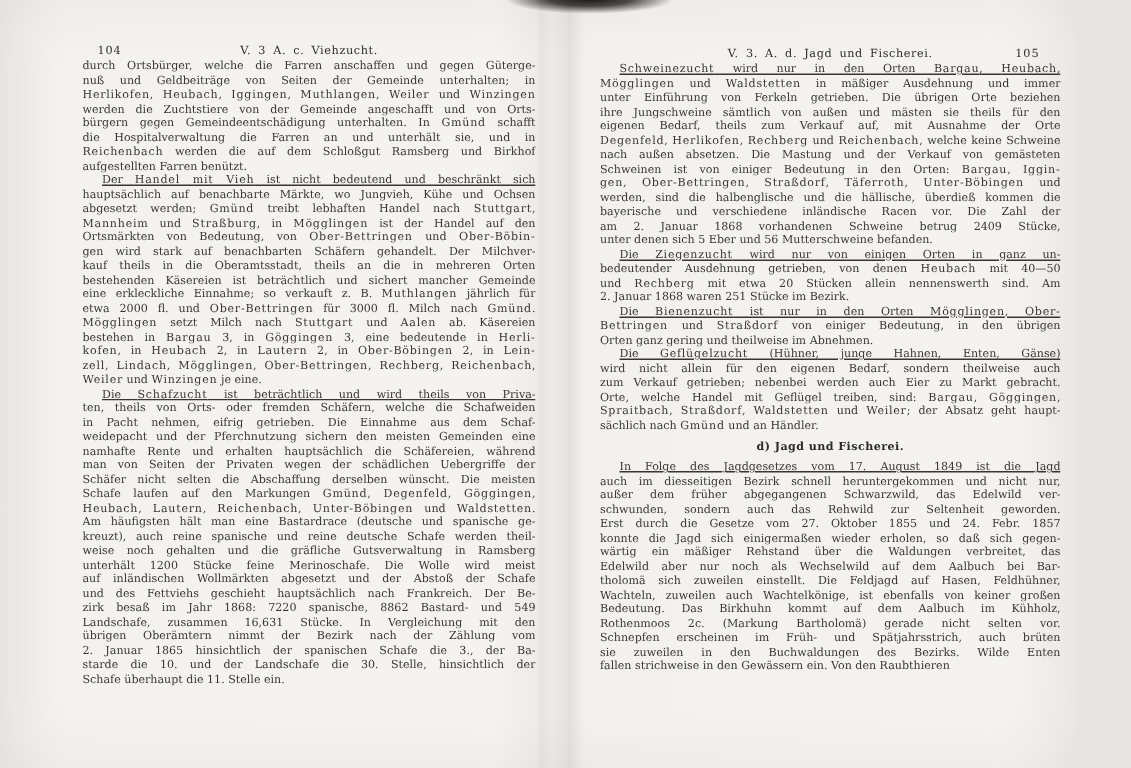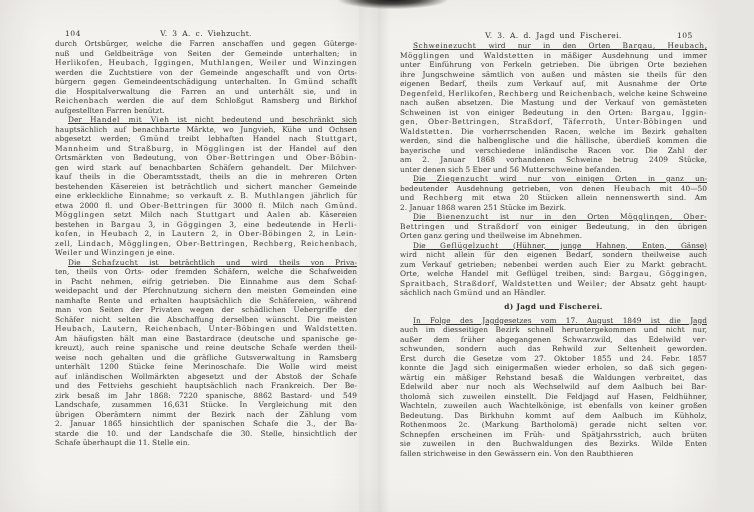--- a/index.html
+++ b/index.html
@@ -83,20 +83,21 @@
             <div class="line last"><span class="sperr">Weiler</span> und <span class="sperr">Winzingen</span> je eine.</div>
           </div>
           <div class="para indent">
             <div class="line">Die <span class="sperr">Schafzucht</span> ist beträchtlich und wird theils von Priva-</div>
             <div class="line">ten, theils von Orts- oder fremden Schäfern, welche die Schafweiden</div>
             <div class="line">in Pacht nehmen, eifrig getrieben. Die Einnahme aus dem Schaf-</div>
             <div class="line">weidepacht und der Pferchnutzung sichern den meisten Gemeinden eine</div>
             <div class="line">namhafte Rente und erhalten hauptsächlich die Schäfereien, während</div>
             <div class="line">man von Seiten der Privaten wegen der schädlichen Uebergriffe der</div>
             <div class="line">Schäfer nicht selten die Abschaffung derselben wünscht. Die meisten</div>
+            <div class="line">Schafe laufen auf den Markungen <span class="sperr">Gmünd</span>, <span class="sperr">Degenfeld</span>, <span class="sperr">Göggingen</span>,</div>
             <div class="line"><span class="sperr">Heubach</span>, <span class="sperr">Lautern</span>, <span class="sperr">Reichenbach</span>, <span class="sperr">Unter-Böbingen</span> und <span class="sperr">Waldstetten</span>.</div>
             <div class="line">Am häufigsten hält man eine Bastardrace (deutsche und spanische ge-</div>
             <div class="line">kreuzt), auch reine spanische und reine deutsche Schafe werden theil-</div>
             <div class="line">weise noch gehalten und die gräfliche Gutsverwaltung in Ramsberg</div>
             <div class="line">unterhält 1200 Stücke feine Merinoschafe. Die Wolle wird meist</div>
             <div class="line">auf inländischen Wollmärkten abgesetzt und der Abstoß der Schafe</div>
             <div class="line">und des Fettviehs geschieht hauptsächlich nach Frankreich. Der Be-</div>
             <div class="line">zirk besaß im Jahr 1868: 7220 spanische, 8862 Bastard- und 549</div>
             <div class="line">Landschafe, zusammen 16,631 Stücke. In Vergleichung mit den</div>
             <div class="line">übrigen Oberämtern nimmt der Bezirk nach der Zählung vom</div>
@@ -118,21 +119,20 @@
           <div class="para indent">
             <div class="line"><span class="sperr">Schweinezucht</span> wird nur in den Orten <span class="sperr">Bargau</span>, <span class="sperr">Heubach</span>,</div>
             <div class="line"><span class="sperr">Mögglingen</span> und <span class="sperr">Waldstetten</span> in mäßiger Ausdehnung und immer</div>
             <div class="line">unter Einführung von Ferkeln getrieben. Die übrigen Orte beziehen</div>
             <div class="line">ihre Jungschweine sämtlich von außen und mästen sie theils für den</div>
             <div class="line">eigenen Bedarf, theils zum Verkauf auf, mit Ausnahme der Orte</div>
             <div class="line"><span class="sperr">Degenfeld</span>, <span class="sperr">Herlikofen</span>, <span class="sperr">Rechberg</span> und <span class="sperr">Reichenbach</span>, welche keine Schweine</div>
             <div class="line">nach außen absetzen. Die Mastung und der Verkauf von gemästeten</div>
             <div class="line">Schweinen ist von einiger Bedeutung in den Orten: <span class="sperr">Bargau</span>, <span class="sperr">Iggin-</span></div>
             <div class="line"><span class="sperr">gen</span>, <span class="sperr">Ober-Bettringen</span>, <span class="sperr">Straßdorf</span>, <span class="sperr">Täferroth</span>, <span class="sperr">Unter-Böbingen</span> und</div>
-            <div class="line"><span class="sperr">Waldstetten</span>. Die vorherrschenden Racen, welche im Bezirk gehalten</div>
             <div class="line">werden, sind die halbenglische und die hällische, überdieß kommen die</div>
             <div class="line">bayerische und verschiedene inländische Racen vor. Die Zahl der</div>
             <div class="line">am 2. Januar 1868 vorhandenen Schweine betrug 2409 Stücke,</div>
             <div class="line last">unter denen sich 5 Eber und 56 Mutterschweine befanden.</div>
           </div>
           <div class="para indent">
             <div class="line">Die <span class="sperr">Ziegenzucht</span> wird nur von einigen Orten in ganz un-</div>
             <div class="line">bedeutender Ausdehnung getrieben, von denen <span class="sperr">Heubach</span> mit 40—50</div>
             <div class="line">und <span class="sperr">Rechberg</span> mit etwa 20 Stücken allein nennenswerth sind. Am</div>
             <div class="line last">2. Januar 1868 waren 251 Stücke im Bezirk.</div>
@@ -153,21 +153,21 @@
           <div class="para sheading">
             <div class="line last">d) Jagd und Fischerei.</div>
           </div>
           <div class="para indent">
             <div class="line">In Folge des Jagdgesetzes vom 17. August 1849 ist die Jagd</div>
             <div class="line">auch im diesseitigen Bezirk schnell heruntergekommen und nicht nur,</div>
             <div class="line">außer dem früher abgegangenen Schwarzwild, das Edelwild ver-</div>
             <div class="line">schwunden, sondern auch das Rehwild zur Seltenheit geworden.</div>
             <div class="line">Erst durch die Gesetze vom 27. Oktober 1855 und 24. Febr. 1857</div>
             <div class="line">konnte die Jagd sich einigermaßen wieder erholen, so daß sich gegen-</div>
-            <div class="line">wärtig ein mäßiger Rehstand besaß die Waldungen verbreitet, das</div>
+            <div class="line">wärtig ein mäßiger Rehstand über die Waldungen verbreitet, das</div>
             <div class="line">Edelwild aber nur noch als Wechselwild auf dem Aalbuch bei Bar-</div>
             <div class="line">tholomä sich zuweilen einstellt. Die Feldjagd auf Hasen, Feldhühner,</div>
             <div class="line">Wachteln, zuweilen auch Wachtelkönige, ist ebenfalls von keiner großen</div>
             <div class="line">Bedeutung. Das Birkhuhn kommt auf dem Aalbuch im Kühholz,</div>
             <div class="line">Rothenmoos 2c. (Markung Bartholomä) gerade nicht selten vor.</div>
             <div class="line">Schnepfen erscheinen im Früh- und Spätjahrsstrich, auch brüten</div>
             <div class="line">sie zuweilen in den Buchwaldungen des Bezirks. Wilde Enten</div>
             <div class="line last">fallen strichweise in den Gewässern ein. Von den Raubthieren</div>
           </div>
         </div>

